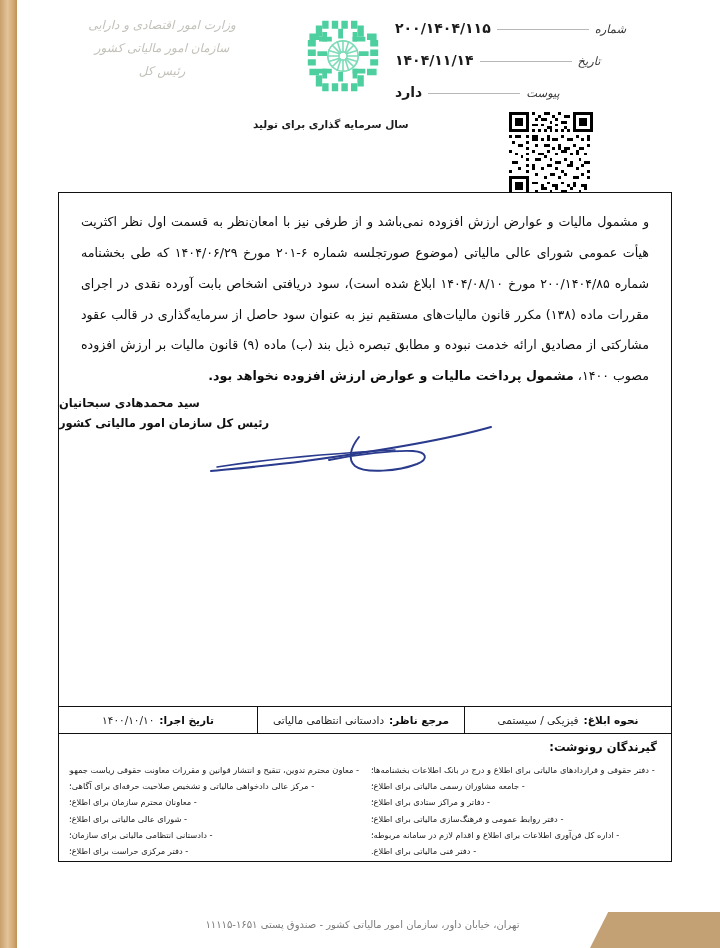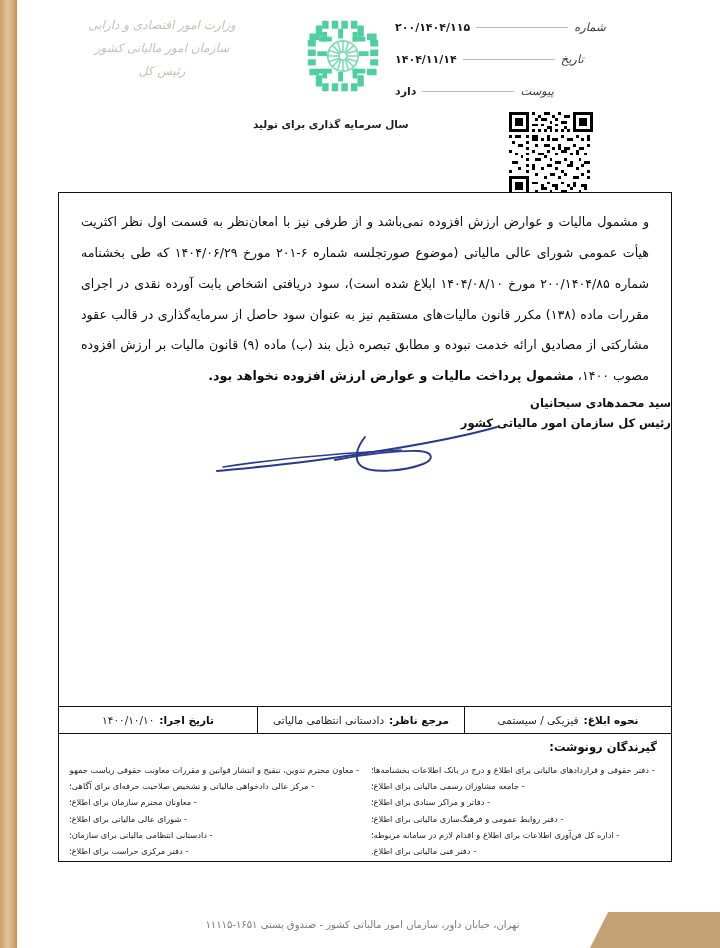--- a/index.html
+++ b/index.html
@@ -56,21 +56,21 @@
   }
   .hdr-rule {
     display: inline-block;
     width: 92px;
     border-bottom: 1px solid #b8b8b8;
     height: 1px;
     position: relative;
     top: -3px;
   }
   .hdr-value {
-    font-size: 11px;
+    font-size: 14px;
     font-weight: 700;
     letter-spacing: .2px;
     color: #1b1b1b;
   }
   #field-number { left: 378px; top: 20px; }
   #field-date   { left: 378px; top: 52px; }
   #field-attach { left: 378px; top: 84px; }
 
   
   #ministry-block {
@@ -129,23 +129,23 @@
     text-align-last: right;
     color: #0d0d0d;
     font-family: "DejaVu Sans", "Liberation Sans", sans-serif;
   }
   #body-text p { margin: 0; }
   #body-text .bold-tail { font-weight: 700; }
 
   
   #signature-block {
     position: absolute;
-    left: 0; right: 0;
+    left: 0; right: 12px;
     top: 200px;
-    text-align: right;
+    text-align: left;
   }
   #sig-name {
     font-size: 11.5px;
     font-weight: 700;
     color: #111;
     line-height: 1.75;
   }
   #sig-title {
     font-size: 11.5px;
     font-weight: 700;

